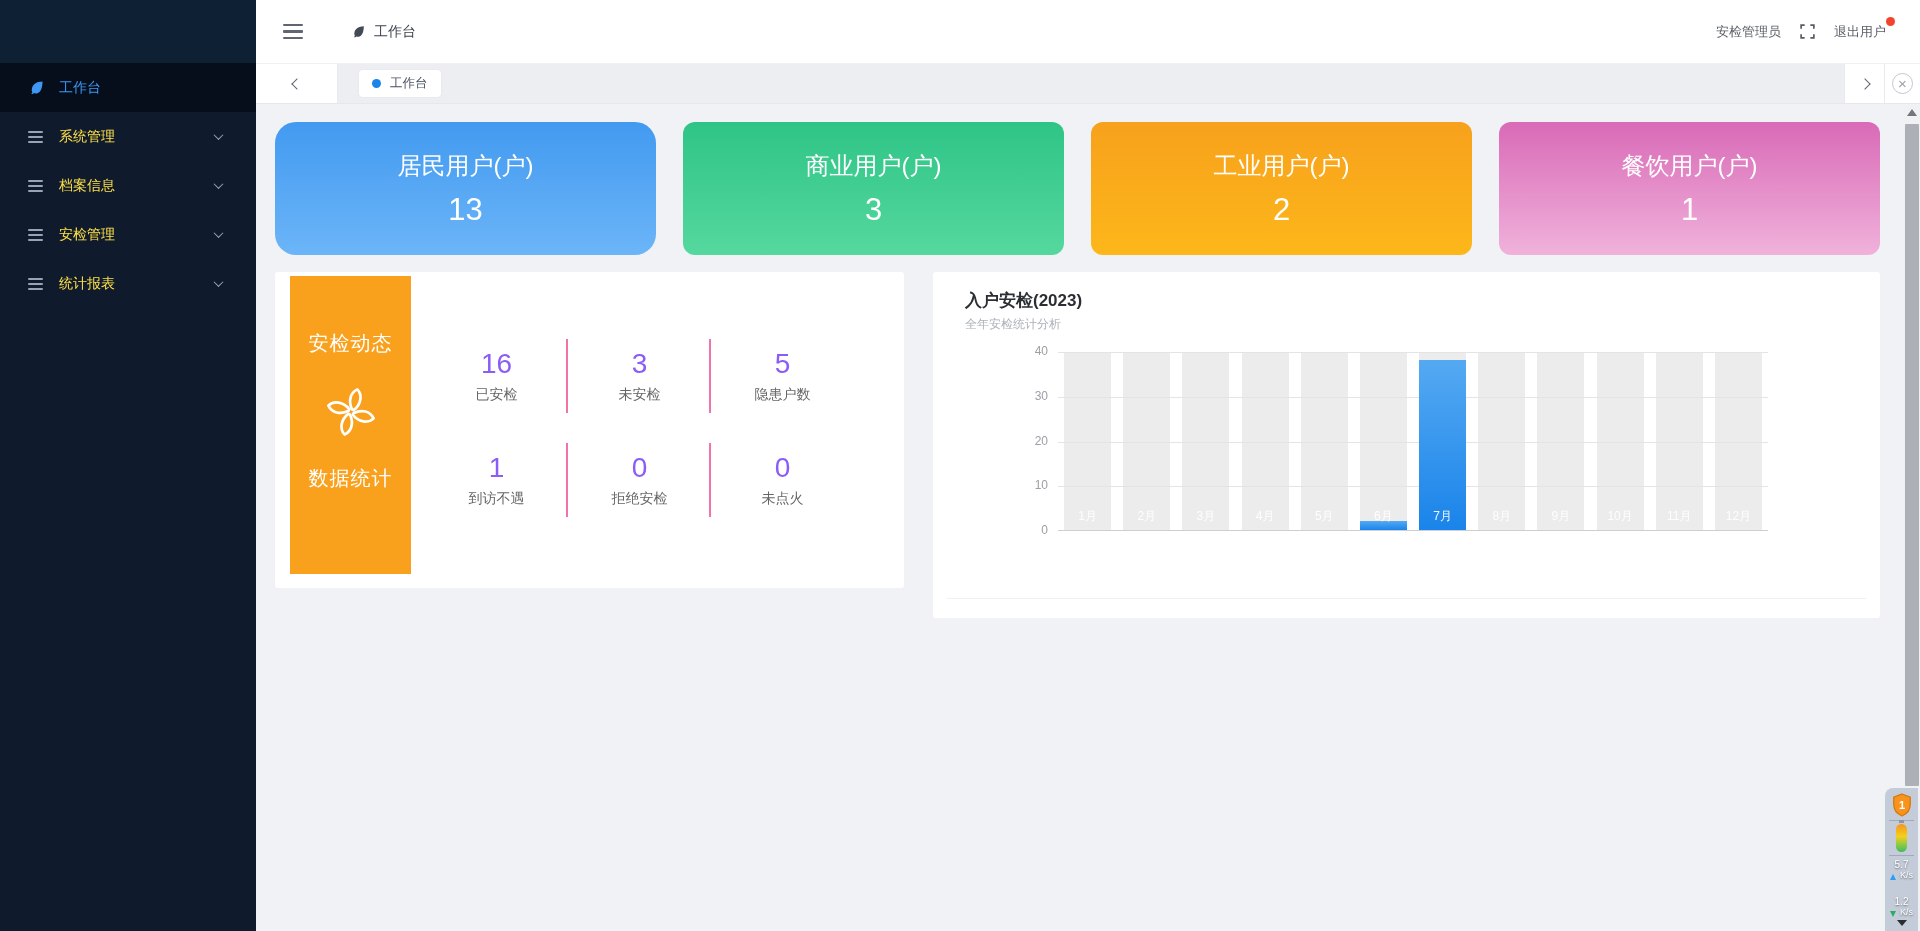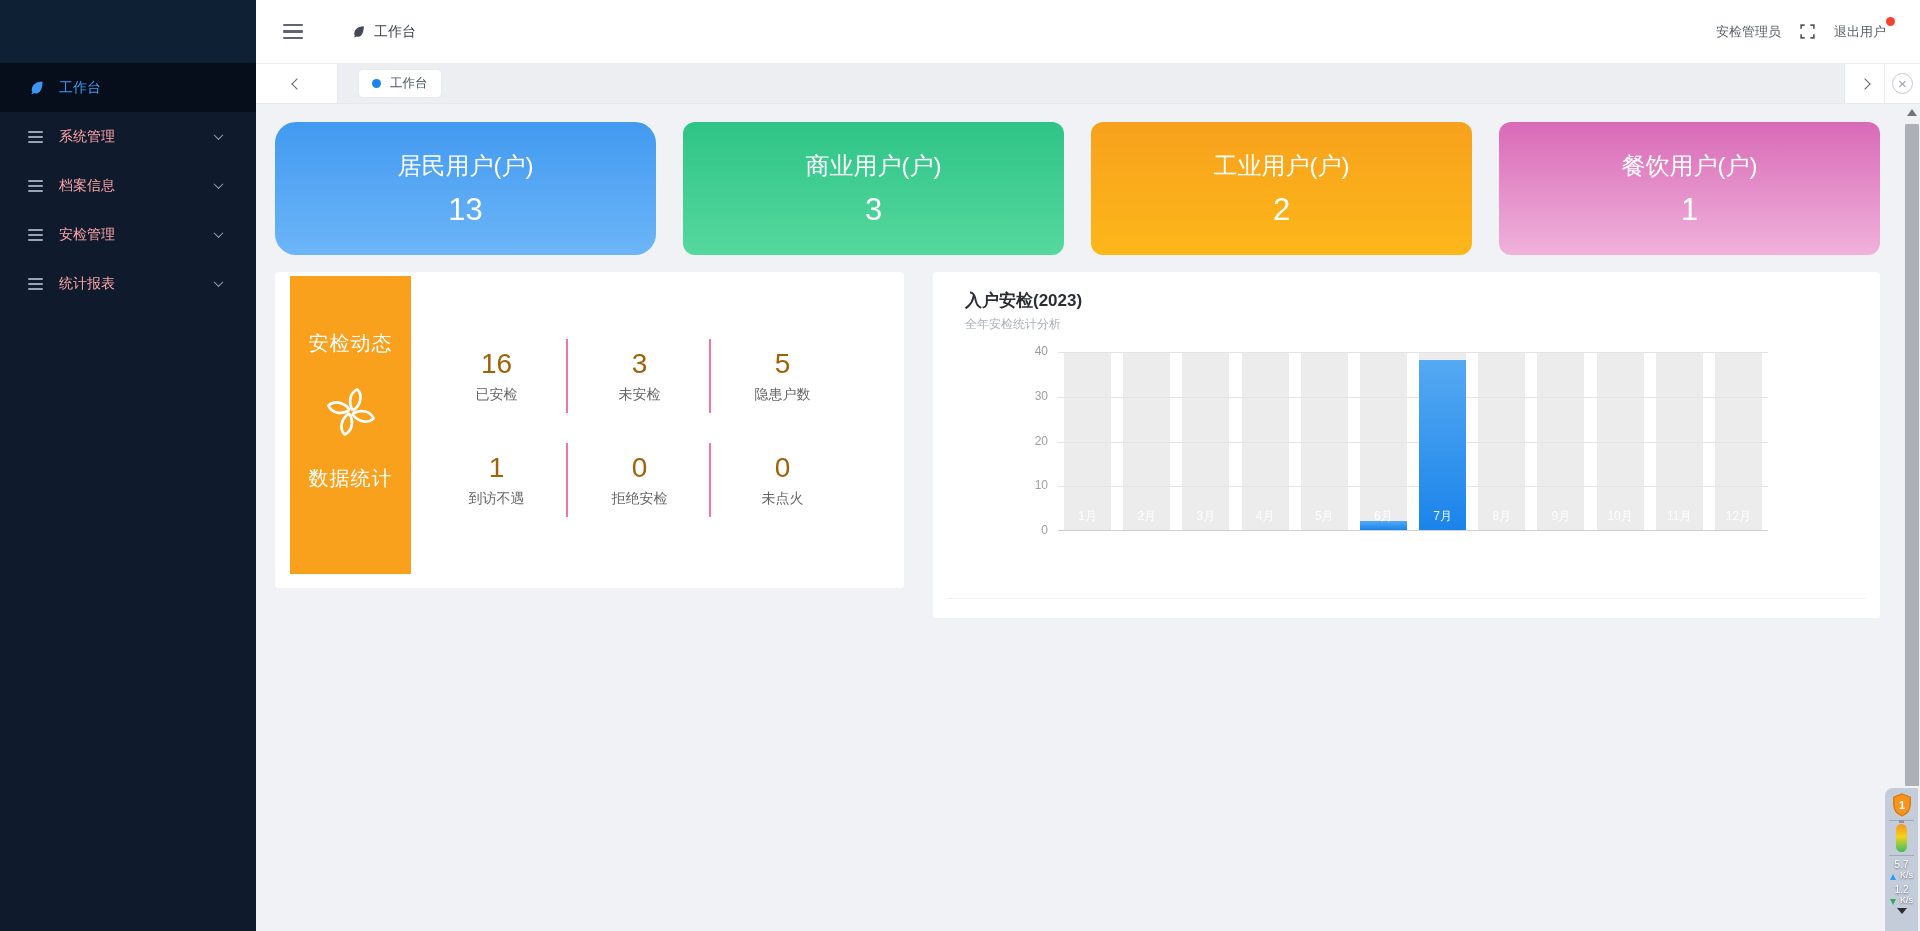--- a/index.html
+++ b/index.html
@@ -2,21 +2,21 @@
 <html><head>
 <meta charset="utf-8">
 <style>
   * { margin:0; padding:0; box-sizing:border-box; }
   html,body { width:1920px; height:931px; overflow:hidden; }
   body { font-family:"Liberation Sans","DejaVu Sans",sans-serif; background:#f0f2f5; position:relative; }
 
   
   .sidebar { position:absolute; left:0; top:0; width:256px; height:931px; background:#0f1a2c; z-index:5; }
   .sidebar .logo-area { height:63px; background:#0e2034; }
-  .menu-item { height:49px; display:flex; align-items:center; padding:0 34px 0 28px; color:#fca5a5; font-size:14px; cursor:pointer; }
+  .menu-item { height:49px; display:flex; align-items:center; padding:0 34px 0 28px; color:#fde047; font-size:14px; cursor:pointer; }
   .menu-item.active { background:#060e1c; color:#3e97f2; }
   .mi-icon { width:18px; height:18px; margin-right:13px; display:flex; flex-direction:column; justify-content:center; gap:3px; flex:0 0 18px; }
   .mi-icon .bar { height:2px; width:15px; background:#98a3b3; border-radius:1px; }
   .chev-down { width:7px; height:7px; border-right:1.6px solid #9aa5b4; border-bottom:1.6px solid #9aa5b4; transform:rotate(45deg) translate(-1px,-1px); margin-left:auto; }
 
   
   .header { position:absolute; left:256px; top:0; width:1664px; height:64px; background:#fff; display:flex; align-items:center; border-bottom:1px solid #eef0f2; z-index:4; }
   .hamburger { margin-left:27px; width:20px; height:16px; display:flex; flex-direction:column; justify-content:space-between; cursor:pointer; }
   .hamburger .bar { height:2.4px; background:#5f6672; border-radius:1px; }
   .breadcrumb { margin-left:48px; display:flex; align-items:center; gap:8px; color:#3d4450; font-size:14px; }
@@ -51,21 +51,21 @@
   .panel-right { left:677px; top:168px; width:947px; height:346px; }
 
   
   .banner { position:absolute; left:15px; top:4px; width:121px; height:298px; display:flex; flex-direction:column; align-items:center; color:#fff; }
   .banner-title { font-size:20px; margin-top:54px; letter-spacing:1px; }
   .banner-icon { margin-top:26px; }
   .banner-sub { font-size:20px; margin-top:24px; letter-spacing:1px; }
 
   .stats-grid { --divider:#f173ac; position:absolute; left:150px; top:52px; width:429px; display:grid; grid-template-columns:143px 143px 143px; grid-template-rows:104px 104px; }
   .stat-cell { position:relative; display:flex; flex-direction:column; align-items:center; justify-content:center; gap:6px; }
-  .stat-cell .num { font-size:28px; color:#a16207; }
+  .stat-cell .num { font-size:28px; color:#8b5cf6; }
   .stat-cell .lbl { font-size:14px; color:#666; }
   .stat-cell.divided::after { content:''; position:absolute; right:0; top:50%; transform:translateY(-50%); width:2px; height:74px; background:var(--divider); }
 
   
   .chart-title { position:absolute; left:32px; top:17px; font-size:17px; font-weight:bold; color:#2b2f33; }
   .chart-subtitle { position:absolute; left:32px; top:44px; font-size:12px; color:#aab0b6; }
   .chart-plot { position:absolute; left:125px; top:80px; width:710px; height:179px; border-bottom:1px solid #ccd0d4; }
   .gridline { position:absolute; left:0; width:100%; height:1px; background:#e3e4e6; z-index:2; }
   .ytick { position:absolute; left:-46px; width:36px; text-align:right; font-size:12px; color:#9aa0a6; z-index:2; }
   .bgbar { position:absolute; bottom:0; height:100%; z-index:1; }
@@ -319,19 +319,19 @@
     </svg>
   </div>
   <div class="sep"></div>
   <div class="thermo"></div>
   <div class="sep"></div>
   <div class="speed">5.7</div>
   <div class="speed-row">
     <span class="arr-up"></span>
     <span>K/s</span>
   </div>
-  <div class="speed" style="margin-top:4px">1.2</div>
+  <div class="speed" style="margin-top:16px">1.2</div>
   <div class="speed-row">
     <span class="arr-down"></span>
     <span>K/s</span>
   </div>
   <div class="widget-collapse"></div>
 </div>
 
 </body></html>

